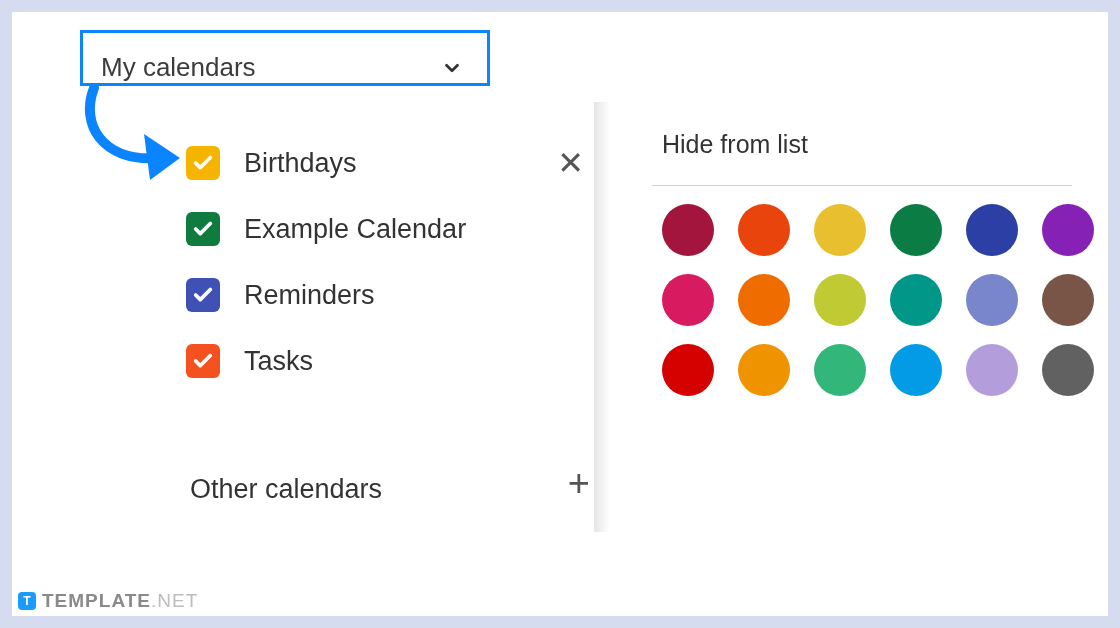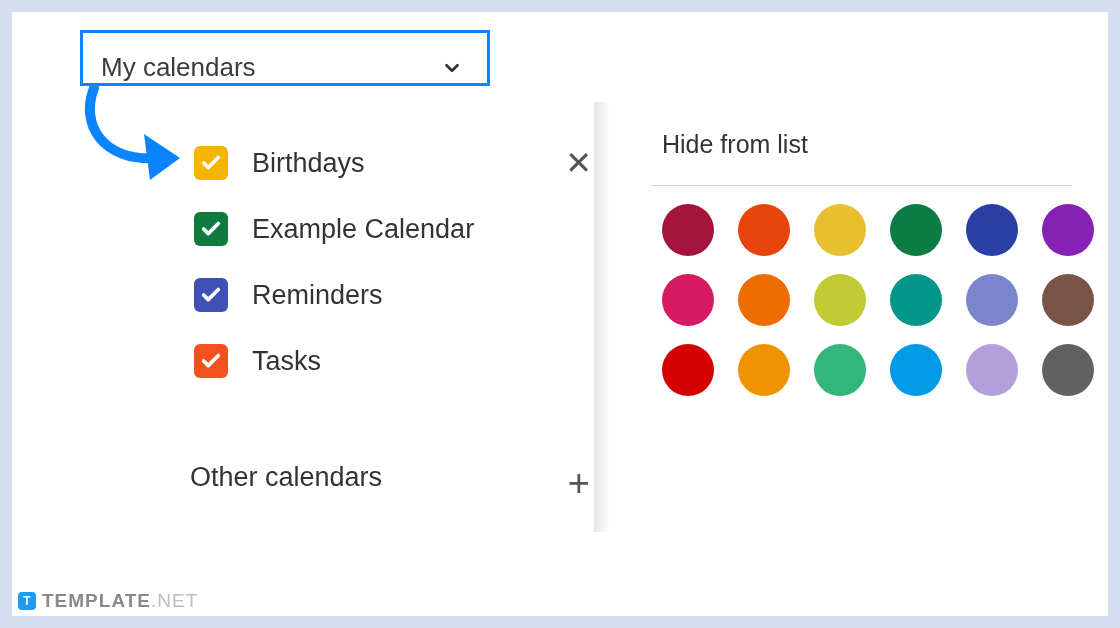--- a/index.html
+++ b/index.html
@@ -41,21 +41,21 @@
     position: absolute;
     top: 72px;
     left: 60px;
     width: 120px;
     height: 110px;
     pointer-events: none;
   }
   .cal-list {
     position: absolute;
     top: 118px;
-    left: 182px;
+    left: 174px;
     width: 408px;
   }
   .cal-item {
     display: flex;
     align-items: center;
     height: 66px;
   }
   .chk {
     width: 34px;
     height: 34px;
@@ -78,21 +78,21 @@
     margin-right: 10px;
     font-weight: 300;
     line-height: 1;
   }
   .other-cal {
     position: absolute;
     top: 450px;
     left: 178px;
     width: 408px;
     display: flex;
-    align-items: flex-start;
+    align-items: flex-end;
   }
   .other-cal .oc-label {
     font-size: 27px;
     color: #333;
     flex: 1;
   }
   .other-cal .plus {
     font-size: 38px;
     color: #555;
     font-weight: 300;

